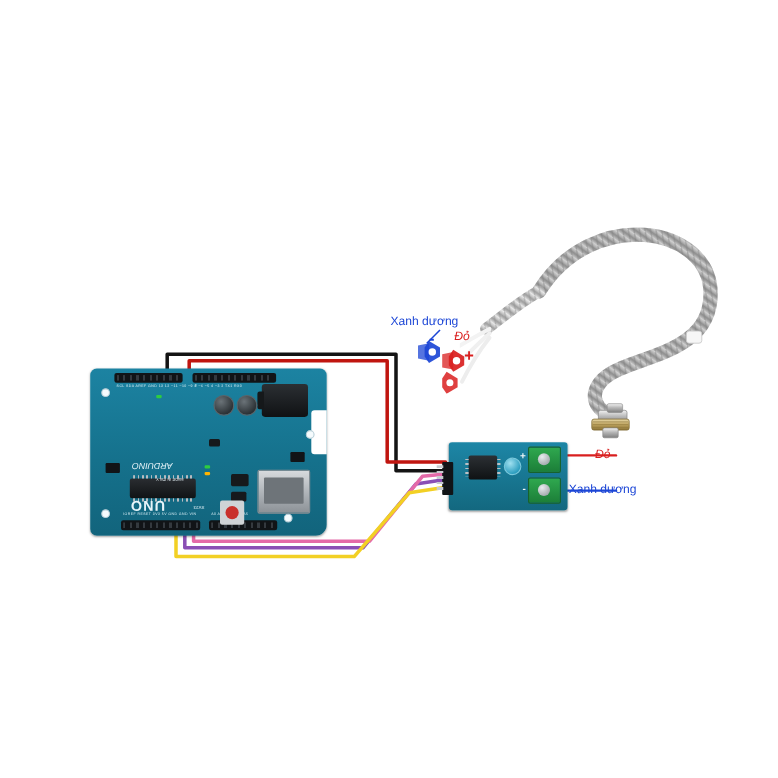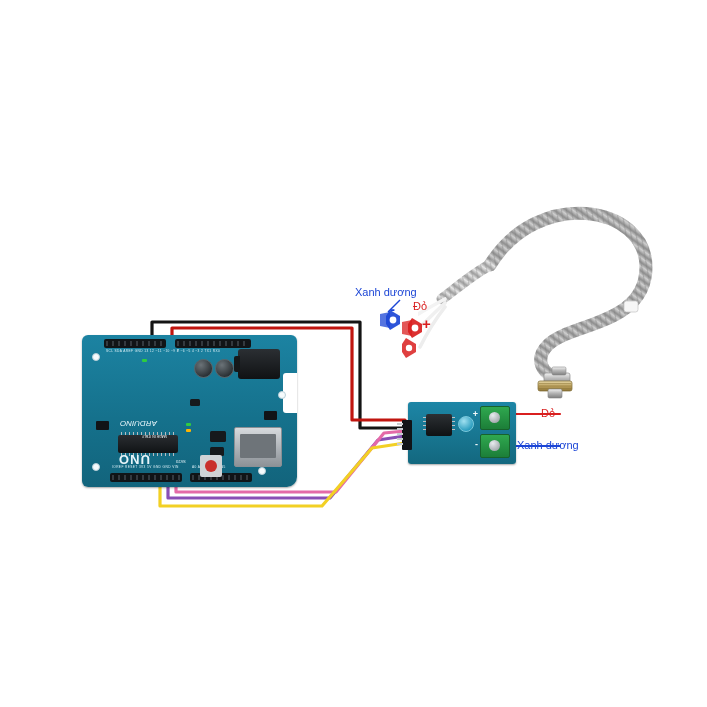--- a/index.html
+++ b/index.html
@@ -316,21 +316,21 @@
   }
 
   
   .callout {
     position: absolute;
     font-size: 11px;
     line-height: 1;
     white-space: nowrap;
   }
   .callout.blue { color: #1c46d6; }
-  .callout.red  { color: #d91f1f; }
+  .callout.red  { color: #d91f1f; font-style: italic; }
   .sign-big {
     position: absolute;
     font-size: 15px;
     font-weight: bold;
     line-height: 1;
   }
   .sign-big.blue { color: #1c46d6; }
   .sign-big.red  { color: #d91f1f; }
   svg { display: block; }
 </style>

